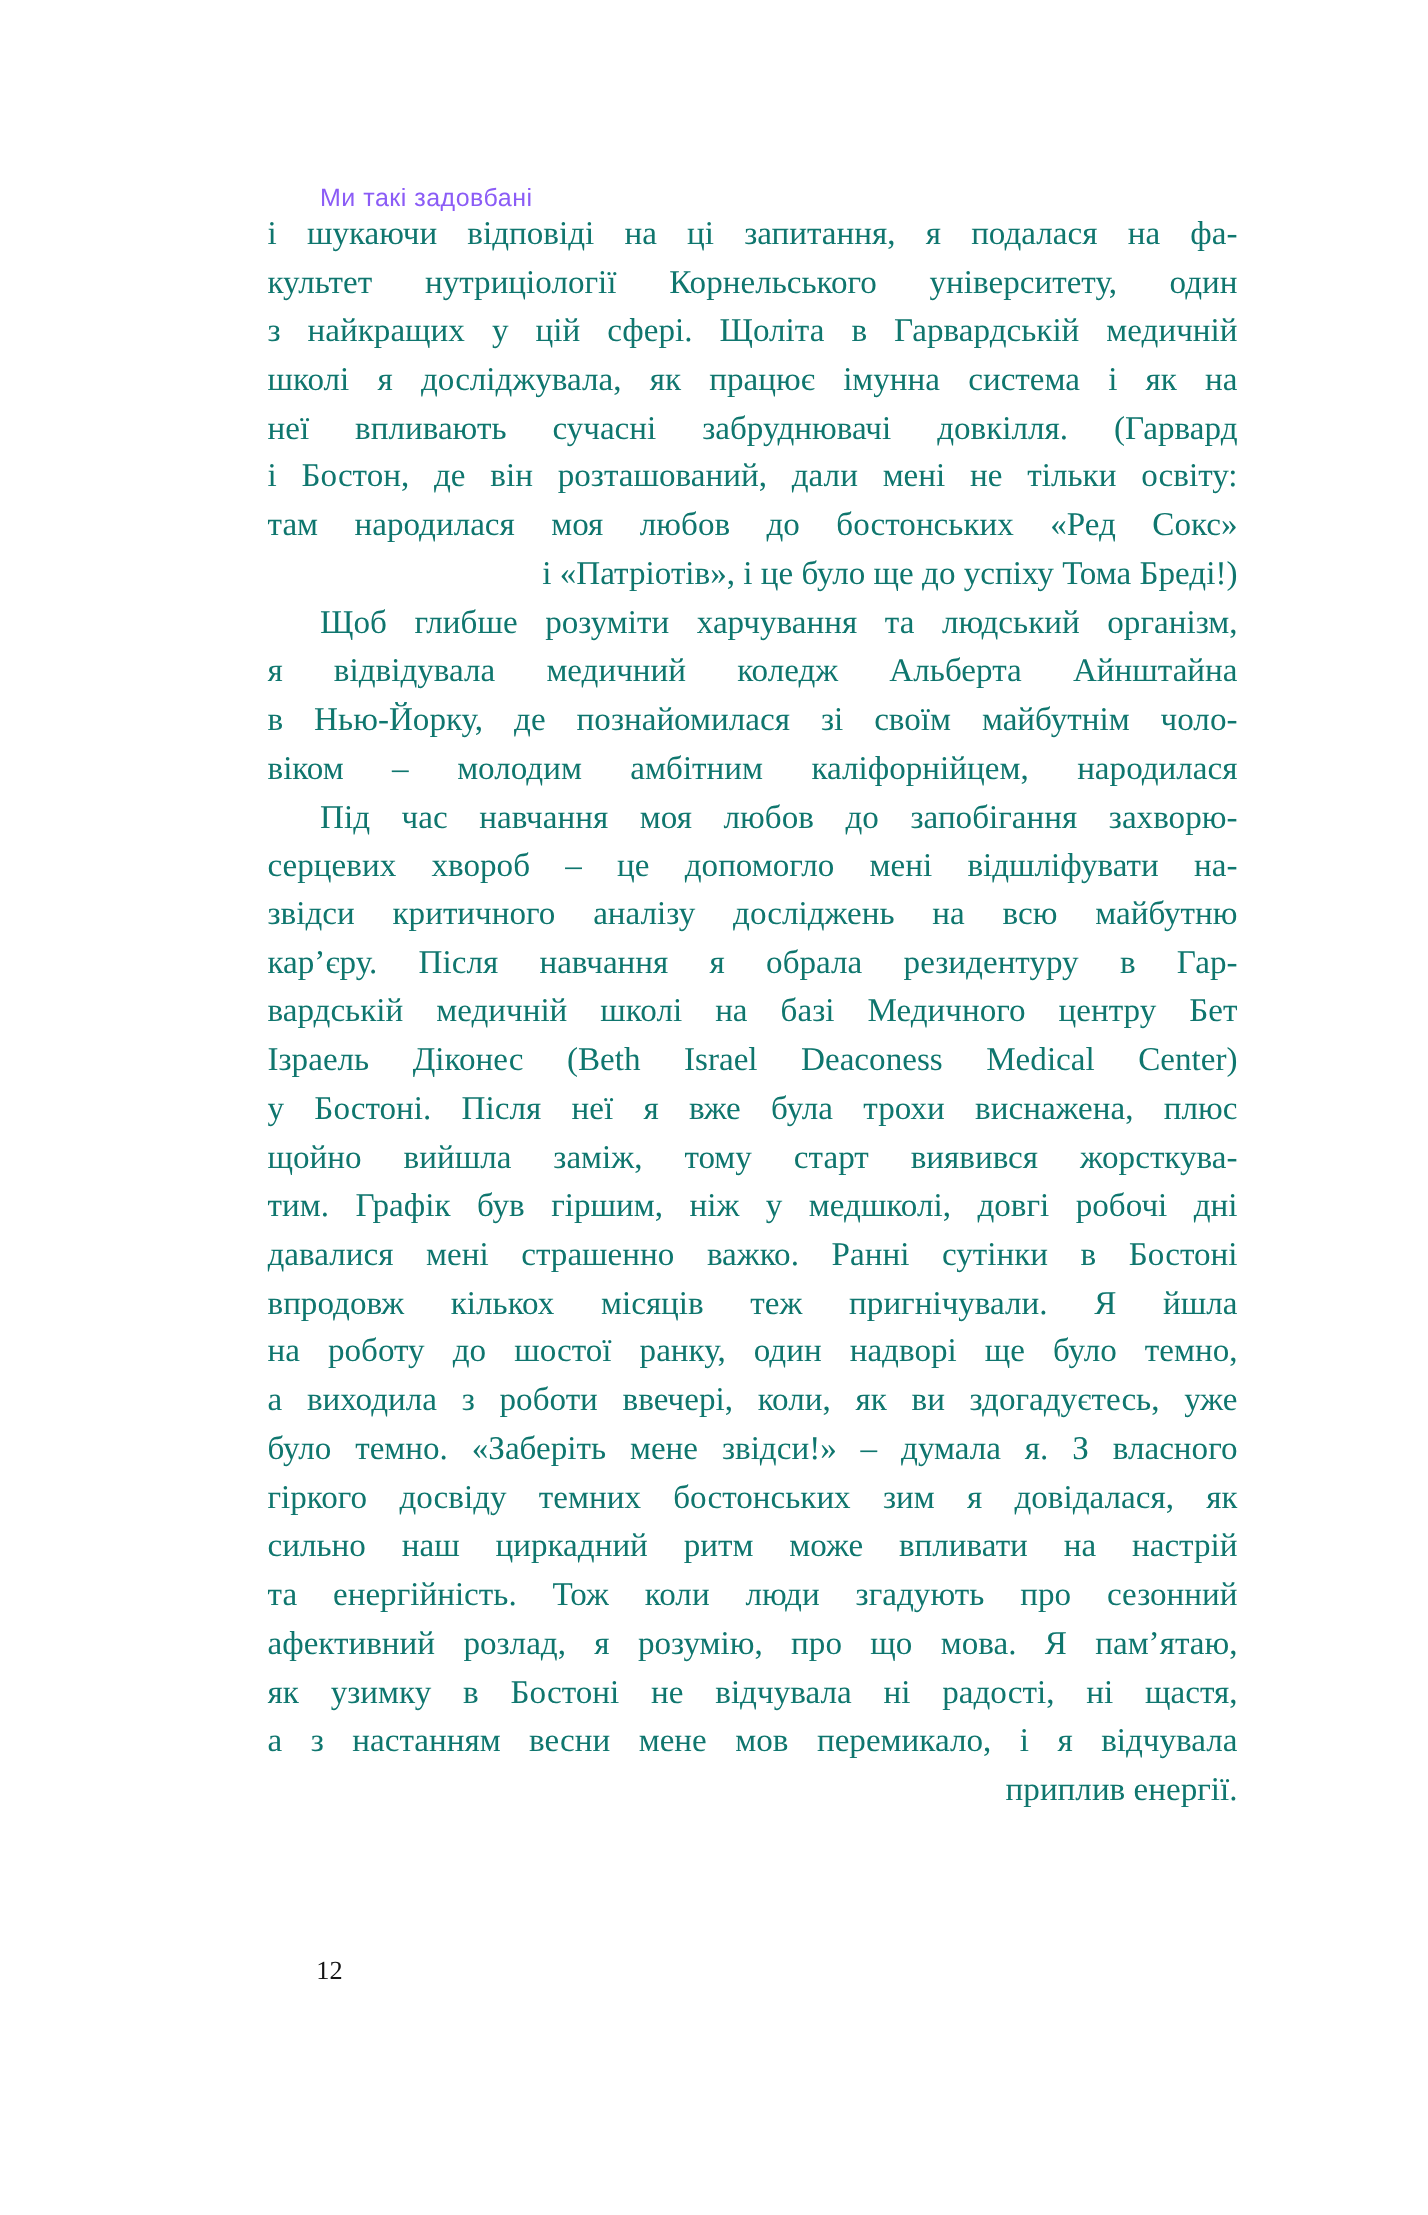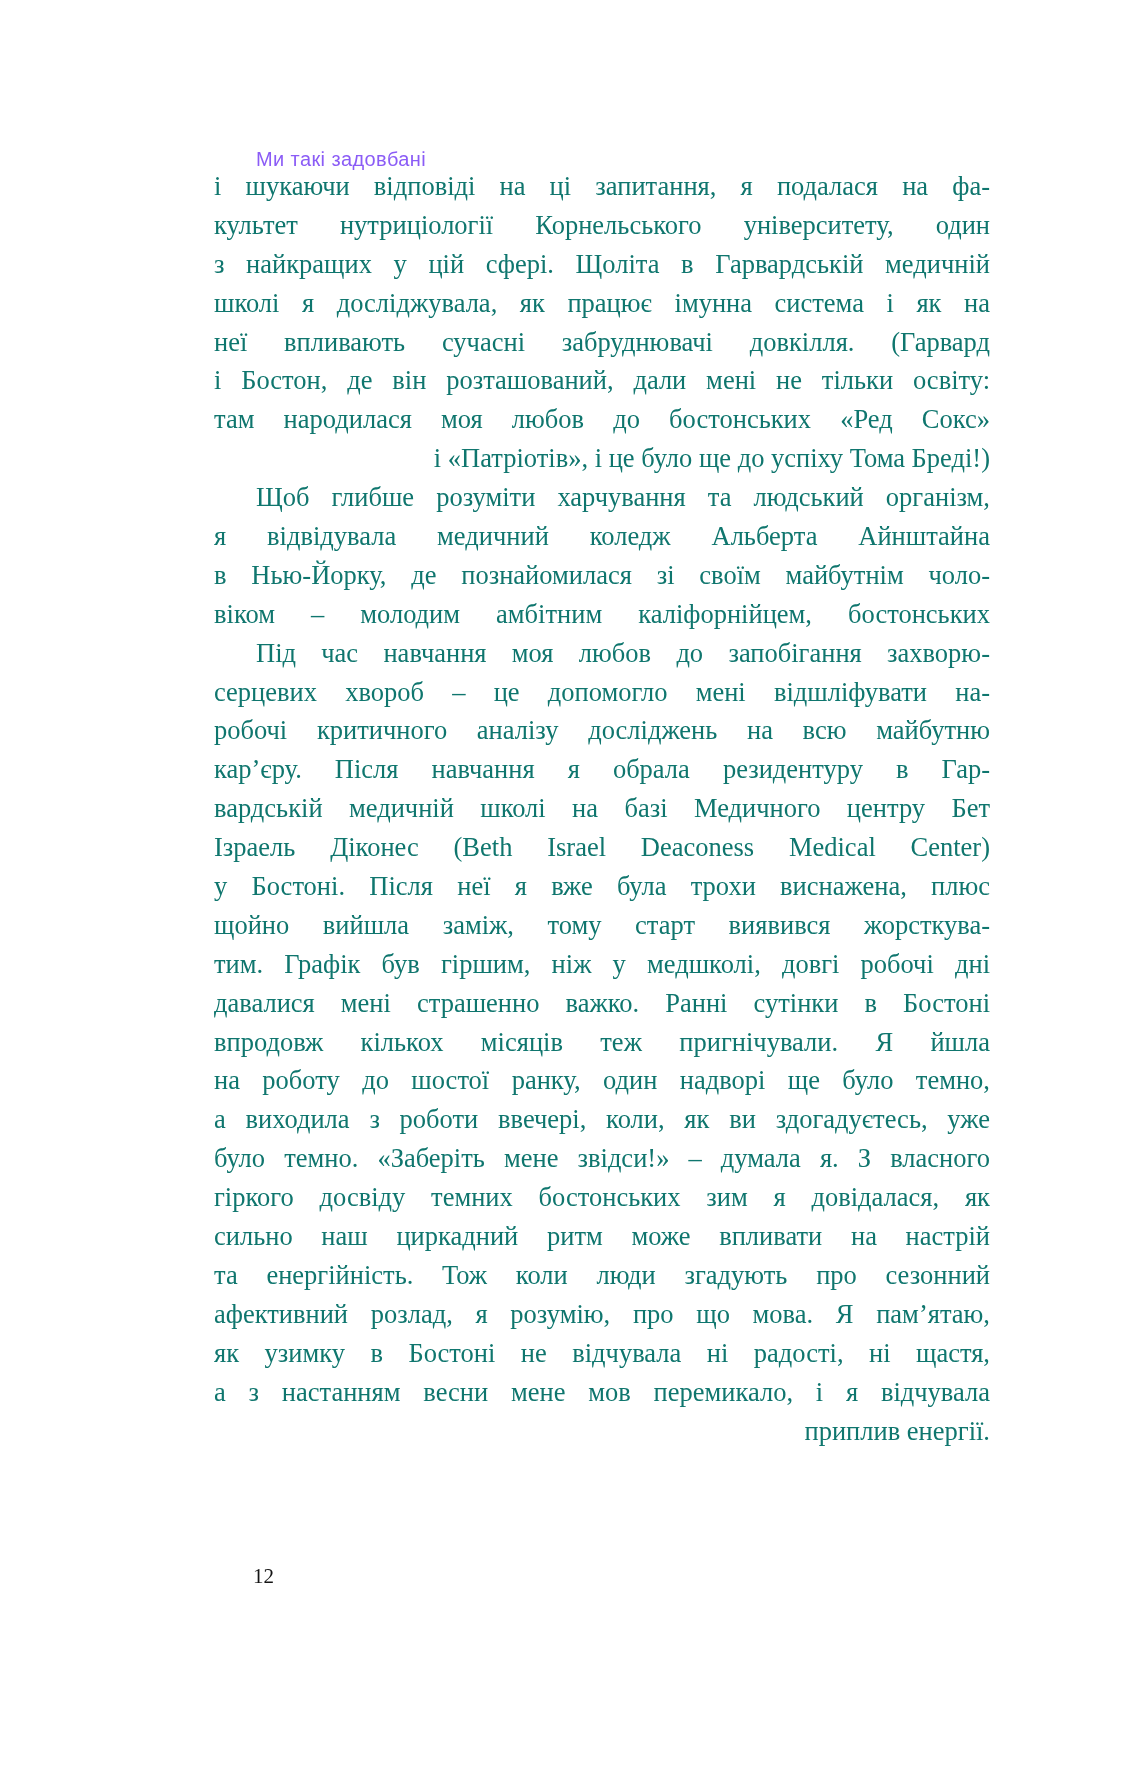--- a/index.html
+++ b/index.html
@@ -75,24 +75,24 @@
     <div class="ln">культет нутриціології Корнельського університету, один</div>
     <div class="ln">з найкращих у цій сфері. Щоліта в Гарвардській медичній</div>
     <div class="ln">школі я досліджувала, як працює імунна система і як на</div>
     <div class="ln">неї впливають сучасні забруднювачі довкілля. (Гарвард</div>
     <div class="ln">і Бостон, де він розташований, дали мені не тільки освіту:</div>
     <div class="ln">там народилася моя любов до бостонських «Ред Сокс»</div>
     <div class="ln last">і «Патріотів», і це було ще до успіху Тома Бреді!)</div>
     <div class="ln indent">Щоб глибше розуміти харчування та людський організм,</div>
     <div class="ln">я відвідувала медичний коледж Альберта Айнштайна</div>
     <div class="ln">в Нью-Йорку, де познайомилася зі своїм майбутнім чоло-</div>
-    <div class="ln">віком – молодим амбітним каліфорнійцем, бостонських</div>
+    <div class="ln">віком – молодим амбітним каліфорнійцем, народилася</div>
     <div class="ln indent">Під час навчання моя любов до запобігання захворю-</div>
     <div class="ln">серцевих хвороб – це допомогло мені відшліфувати на-</div>
-    <div class="ln">робочі критичного аналізу досліджень на всю майбутню</div>
+    <div class="ln">звідси критичного аналізу досліджень на всю майбутню</div>
     <div class="ln">кар’єру. Після навчання я обрала резидентуру в Гар-</div>
     <div class="ln">вардській медичній школі на базі Медичного центру Бет</div>
     <div class="ln">Ізраель Діконес (Beth Israel Deaconess Medical Center)</div>
     <div class="ln">у Бостоні. Після неї я вже була трохи виснажена, плюс</div>
     <div class="ln">щойно вийшла заміж, тому старт виявився жорсткува-</div>
     <div class="ln">тим. Графік був гіршим, ніж у медшколі, довгі робочі дні</div>
     <div class="ln">давалися мені страшенно важко. Ранні сутінки в Бостоні</div>
     <div class="ln">впродовж кількох місяців теж пригнічували. Я йшла</div>
     <div class="ln">на роботу до шостої ранку, один надворі ще було темно,</div>
     <div class="ln">а виходила з роботи ввечері, коли, як ви здогадуєтесь, уже</div>

